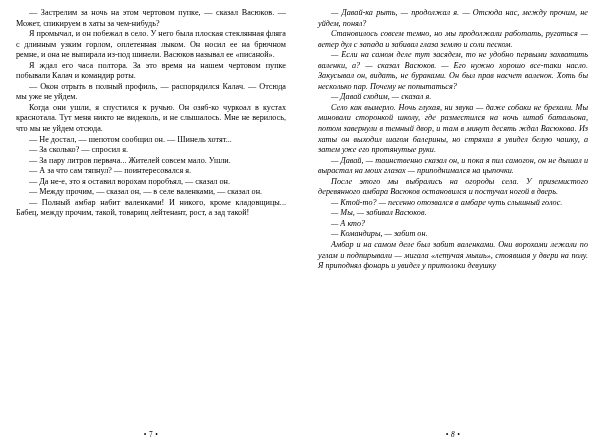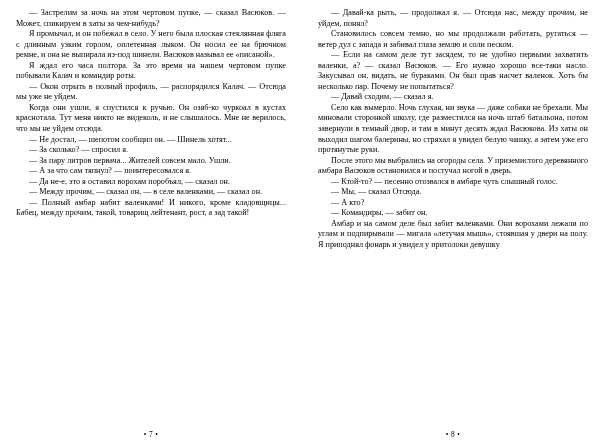--- a/index.html
+++ b/index.html
@@ -31,20 +31,21 @@
     display: flex;
     flex-direction: column;
   }
   .page-left {
     padding-left: 16px;
     padding-right: 14px;
   }
   .page-right {
     padding-left: 18px;
     padding-right: 12px;
+    font-style: italic;
   }
   .text-col {
     flex: 1 1 auto;
     font-size: 8.2px;
     line-height: 10.55px;
     text-align: justify;
     text-justify: inter-word;
     hyphens: manual;
   }
   .text-col p {
@@ -94,23 +95,24 @@
 
   <div class="gutter"></div>
 
   <div class="page page-right">
     <div class="text-col">
       <p>— Давай-ка рыть, — продолжал я. — Отсюда нас, между прочим, не уйдем, понял?</p>
       <p>Становилось совсем темно, но мы продолжали работать, ругаться — ветер дул с запада и забивал глаза землю и соли песком.</p>
       <p>— Если на самом деле тут засядем, то не удобно первыми захватить валенки, а? — сказал Васюков. — Его нужно хорошо все-таки насло. Закусывал он, видать, не бураками. Он был прав насчет валенок. Хоть бы несколько пар. Почему не попытаться?</p>
       <p>— Давай сходим, — сказал я.</p>
       <p>Село как вымерло. Ночь глухая, ни звука — даже собаки не брехали. Мы миновали сторонкой школу, где разместился на ночь штаб батальона, потом завернули в темный двор, и там в минут десять ждал Васюкова. Из хаты он выходил шагом балерины, но стряхал я увидел белую чашку, а затем уже его протянутые руки.</p>
+      <p>— Давай, — таинственно сказал он, и пока я пил самогон, он не дышал и вырастал на моих глазах — приподнимался на цыпочки.</p>
       <p>После этого мы выбрались на огороды села. У приземистого деревянного амбара Васюков остановился и постучал ногой в дверь.</p>
       <p>— Ктой-то? — песенно отозвался в амбаре чуть слышный голос.</p>
-      <p>— Мы, — сказал Отсюда.</p>
+      <p>— Мы, — забивал Васюков.</p>
       <p>— А кто?</p>
       <p>— Командиры, — забит он.</p>
       <p>Амбар и на самом деле был забит валенками. Они ворохами лежали по углам и подпирывали — мигала «летучая мышь», стоявшая у двери на полу. Я приподнял фонарь и увидел у притолоки девушку</p>
     </div>
     <div class="folio">• 8 •</div>
   </div>
 
 </div>
 
 </body></html>

